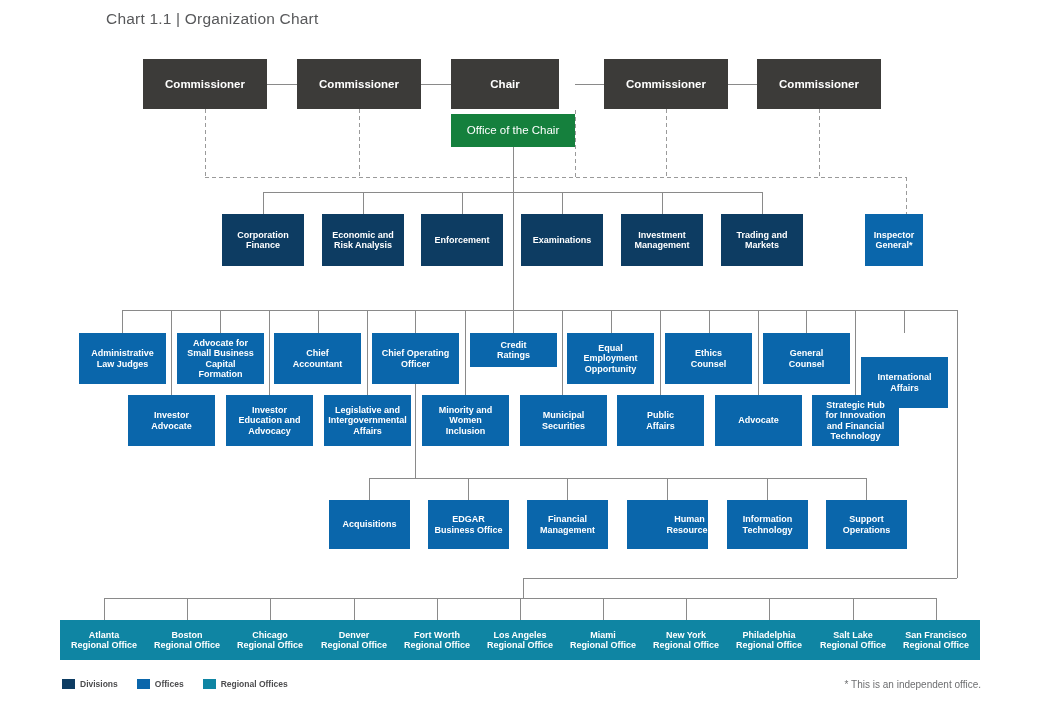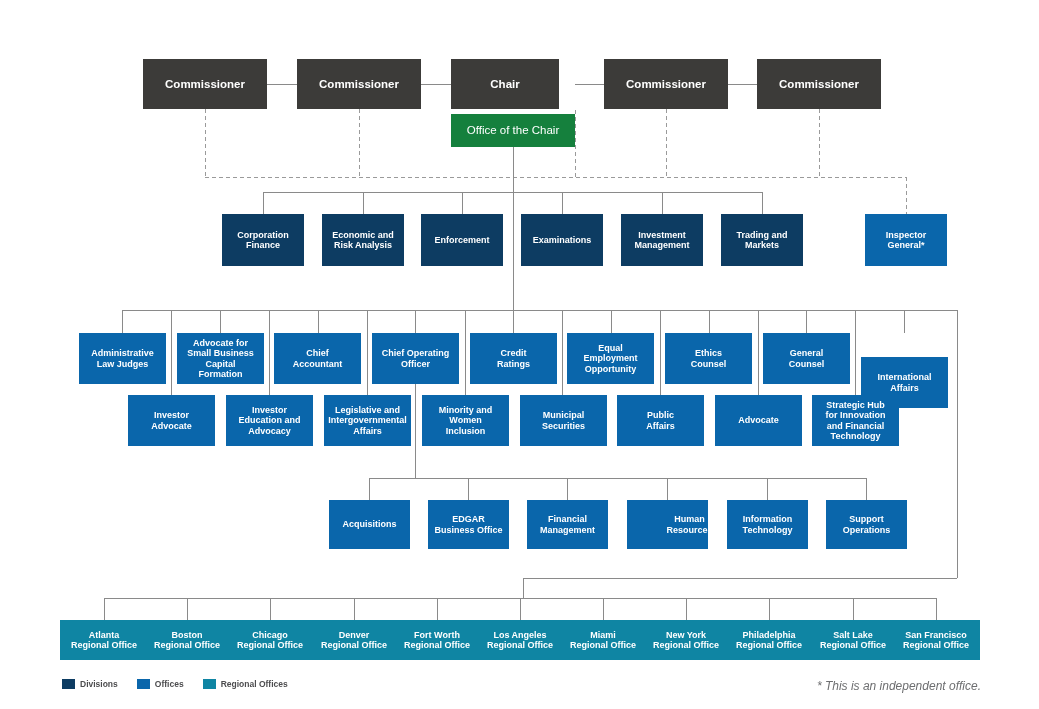--- a/index.html
+++ b/index.html
@@ -46,28 +46,29 @@
   .legend { position: absolute; left: 62px; top: 679px; display: flex; align-items: center; gap: 5px; }
   .legend .grp { display: flex; align-items: flex-end; gap: 5px; margin-right: 14px; }
   .swatch { width: 13px; height: 10px; display: inline-block; }
   .sw-div { background: #0d3c62; }
   .sw-off { background: #0a66ab; }
   .sw-reg { background: #0f85a3; }
   .legend .lbl { font-size: 8.5px; color: #4d4d4f; font-weight: bold; }
 
   .footnote {
     position: absolute; right: 58px; top: 679px;
-    font-size: 12px; color: #6d6e70; font-style: italic;
+    font-size: 10px; color: #6d6e70; 
   }
 </style>
 </head>
 <body>
 
 <div id="stage">
 
+  <div class="title">Chart 1.1 | Organization Chart</div>
 
   <svg class="wires" viewBox="0 0 1039 709" xmlns="http://www.w3.org/2000/svg">
     <g stroke="#8a8a8a" stroke-width="1" fill="none" shape-rendering="crispEdges">
 
       <line x1="267" y1="84" x2="297" y2="84"></line>
       <line x1="421" y1="84" x2="451" y2="84"></line>
       <line x1="575" y1="84" x2="604" y2="84"></line>
       <line x1="728" y1="84" x2="757" y2="84"></line>
     </g>
     <g stroke="#9a9a9a" stroke-width="1" fill="none" stroke-dasharray="4,3" shape-rendering="crispEdges">
@@ -173,36 +174,36 @@
       </div>
       <div class="box division" style="left: 521px; top: 214px; width: 82px; height: 52px;">
         <span>Examinations</span>
       </div>
       <div class="box division" style="left: 621px; top: 214px; width: 82px; height: 52px;">
         <span>Investment<br>Management</span>
       </div>
       <div class="box division" style="left: 721px; top: 214px; width: 82px; height: 52px;">
         <span>Trading and<br>Markets</span>
       </div>
-      <div class="box office" style="left: 865px; top: 214px; width: 82px; height: 52px;">
+      <div class="box office" style="left: 865px; top: 214px; width: 58px; height: 52px;">
         <span>Inspector<br>General*</span>
       </div>
       <div class="box office" style="left: 79px; top: 333px; width: 87px; height: 51px;">
         <span>Administrative<br>Law Judges</span>
       </div>
       <div class="box office" style="left: 177px; top: 333px; width: 87px; height: 51px;">
         <span>Advocate for<br>Small Business<br>Capital<br>Formation</span>
       </div>
       <div class="box office" style="left: 274px; top: 333px; width: 87px; height: 51px;">
         <span>Chief<br>Accountant</span>
       </div>
       <div class="box office" style="left: 372px; top: 333px; width: 87px; height: 51px;">
         <span>Chief Operating<br>Officer</span>
       </div>
-      <div class="box office" style="left: 470px; top: 333px; width: 87px; height: 51px;">
+      <div class="box office" style="left: 470px; top: 333px; width: 87px; height: 34px;">
         <span>Credit<br>Ratings</span>
       </div>
       <div class="box office" style="left: 567px; top: 333px; width: 87px; height: 51px;">
         <span>Equal<br>Employment<br>Opportunity</span>
       </div>
       <div class="box office" style="left: 665px; top: 333px; width: 87px; height: 51px;">
         <span>Ethics<br>Counsel</span>
       </div>
       <div class="box office" style="left: 763px; top: 333px; width: 87px; height: 51px;">
         <span>General<br>Counsel</span>

